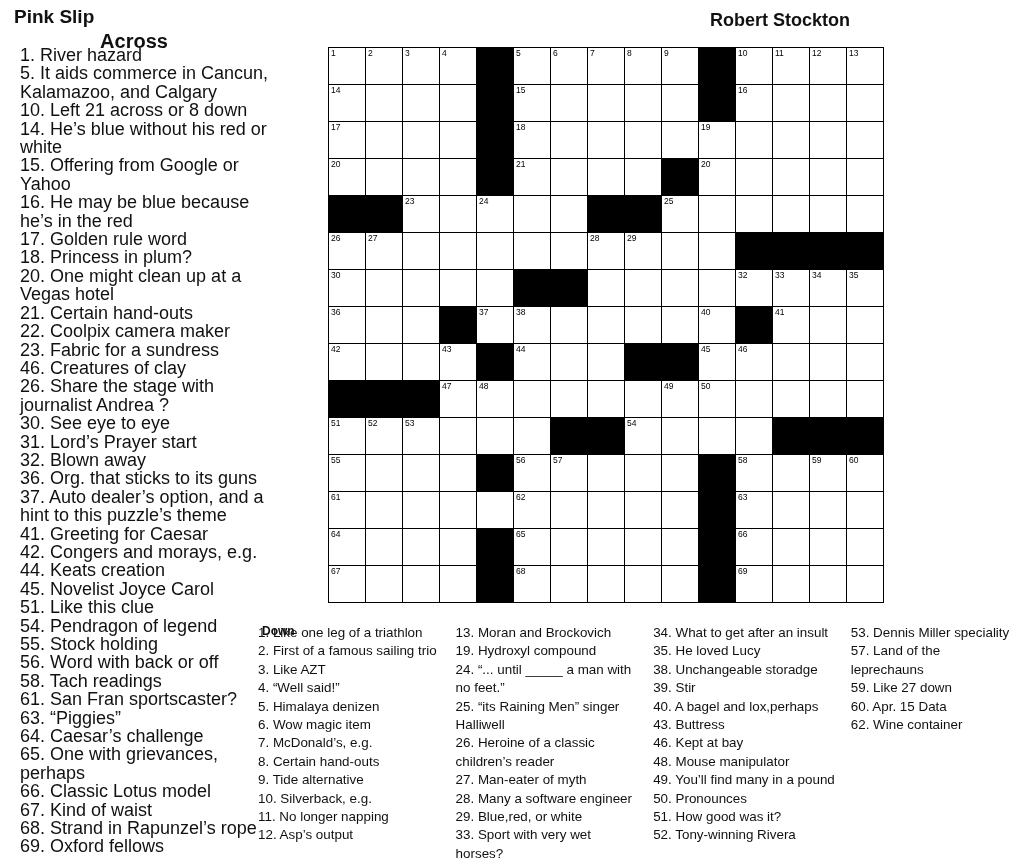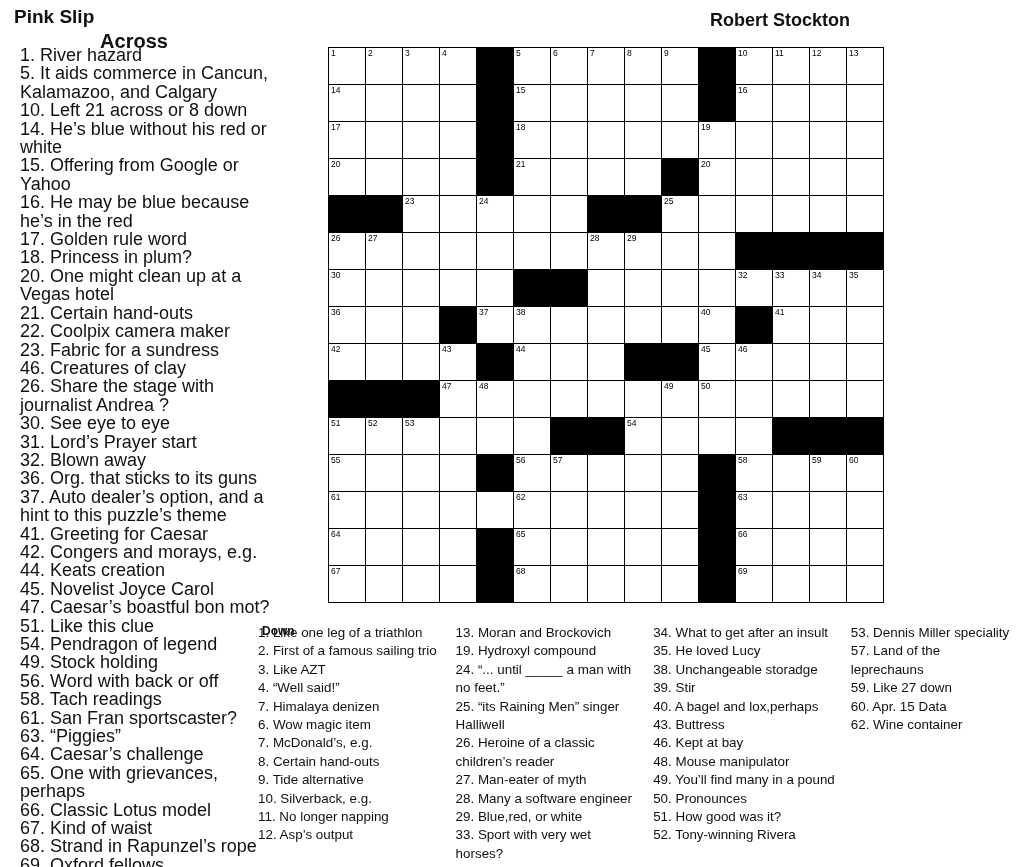--- a/index.html
+++ b/index.html
@@ -117,24 +117,23 @@
       <div class="clue">26. Share the stage with journalist Andrea ?</div>
       <div class="clue">30. See eye to eye</div>
       <div class="clue">31. Lord’s Prayer start</div>
       <div class="clue">32. Blown away</div>
       <div class="clue">36. Org. that sticks to its guns</div>
       <div class="clue">37. Auto dealer’s option, and a hint to this puzzle’s theme</div>
       <div class="clue">41. Greeting for Caesar</div>
       <div class="clue">42. Congers and morays, e.g.</div>
       <div class="clue">44. Keats creation</div>
       <div class="clue">45. Novelist Joyce Carol</div>
-      <div class="clue">47. Caesar’s boastful bon mot?</div>
       <div class="clue">51. Like this clue</div>
       <div class="clue">54. Pendragon of legend</div>
-      <div class="clue">49. Stock holding</div>
+      <div class="clue">55. Stock holding</div>
       <div class="clue">56. Word with back or off</div>
       <div class="clue">58. Tach readings</div>
       <div class="clue">61. San Fran sportscaster?</div>
       <div class="clue">63. “Piggies”</div>
       <div class="clue">64. Caesar’s challenge</div>
       <div class="clue">65. One with grievances, perhaps</div>
       <div class="clue">66. Classic Lotus model</div>
       <div class="clue">67. Kind of waist</div>
       <div class="clue">68. Strand in Rapunzel’s rope</div>
       <div class="clue">69. Oxford fellows</div>
@@ -534,21 +533,21 @@
       </tbody>
     </table>
 
   <div id="down-heading">Down</div>
   <div id="down-columns">
       <div class="down-col">
         <div class="clue">1. Like one leg of a triathlon</div>
         <div class="clue">2. First of a famous sailing trio</div>
         <div class="clue">3. Like AZT</div>
         <div class="clue">4. “Well said!”</div>
-        <div class="clue">7. Himalaya denizen</div>
+        <div class="clue">5. Himalaya denizen</div>
         <div class="clue">6. Wow magic item</div>
         <div class="clue">7. McDonald’s, e.g.</div>
         <div class="clue">8. Certain hand-outs</div>
         <div class="clue">9. Tide alternative</div>
         <div class="clue">10. Silverback, e.g.</div>
         <div class="clue">11. No longer napping</div>
         <div class="clue">12. Asp’s output</div>
       </div>
       <div class="down-col">
         <div class="clue">13. Moran and Brockovich</div>

